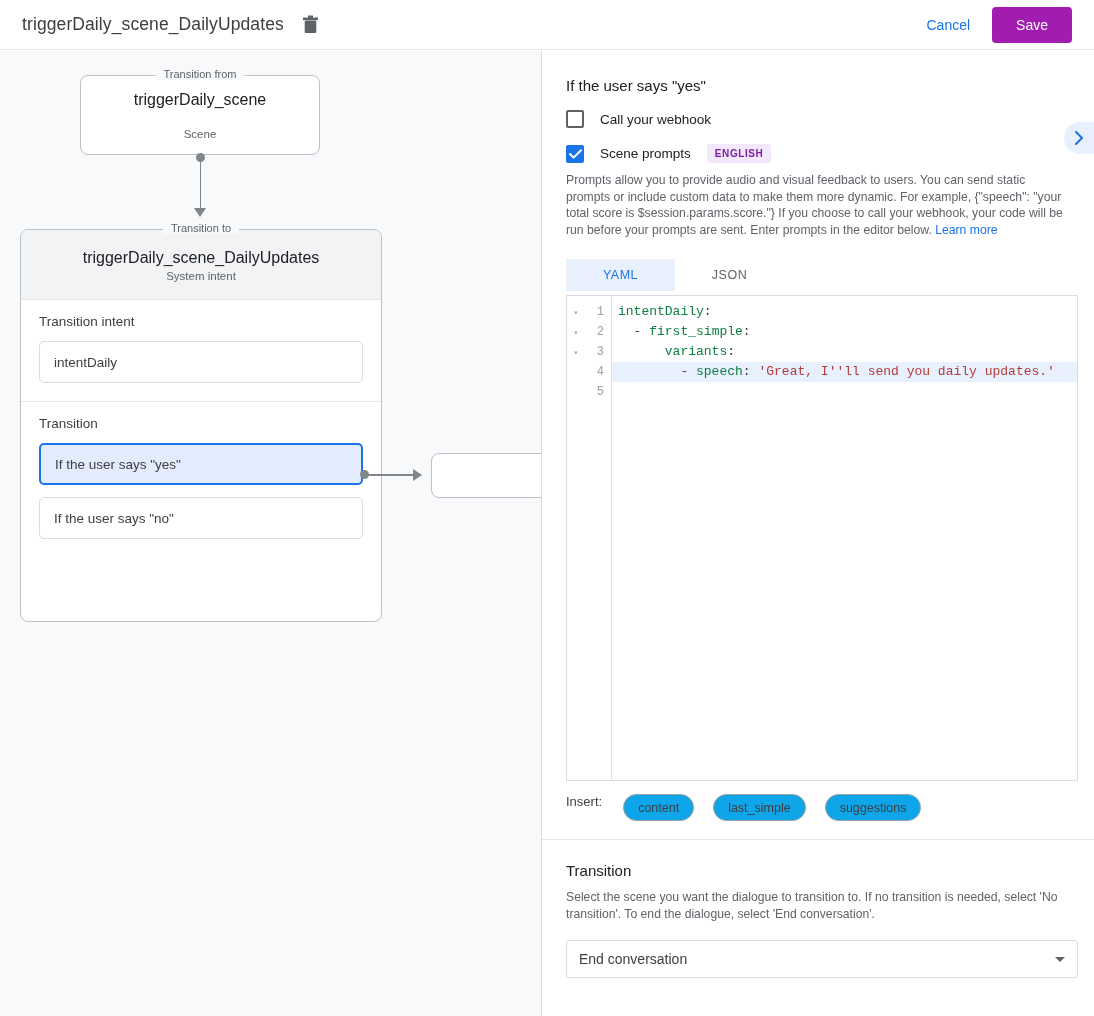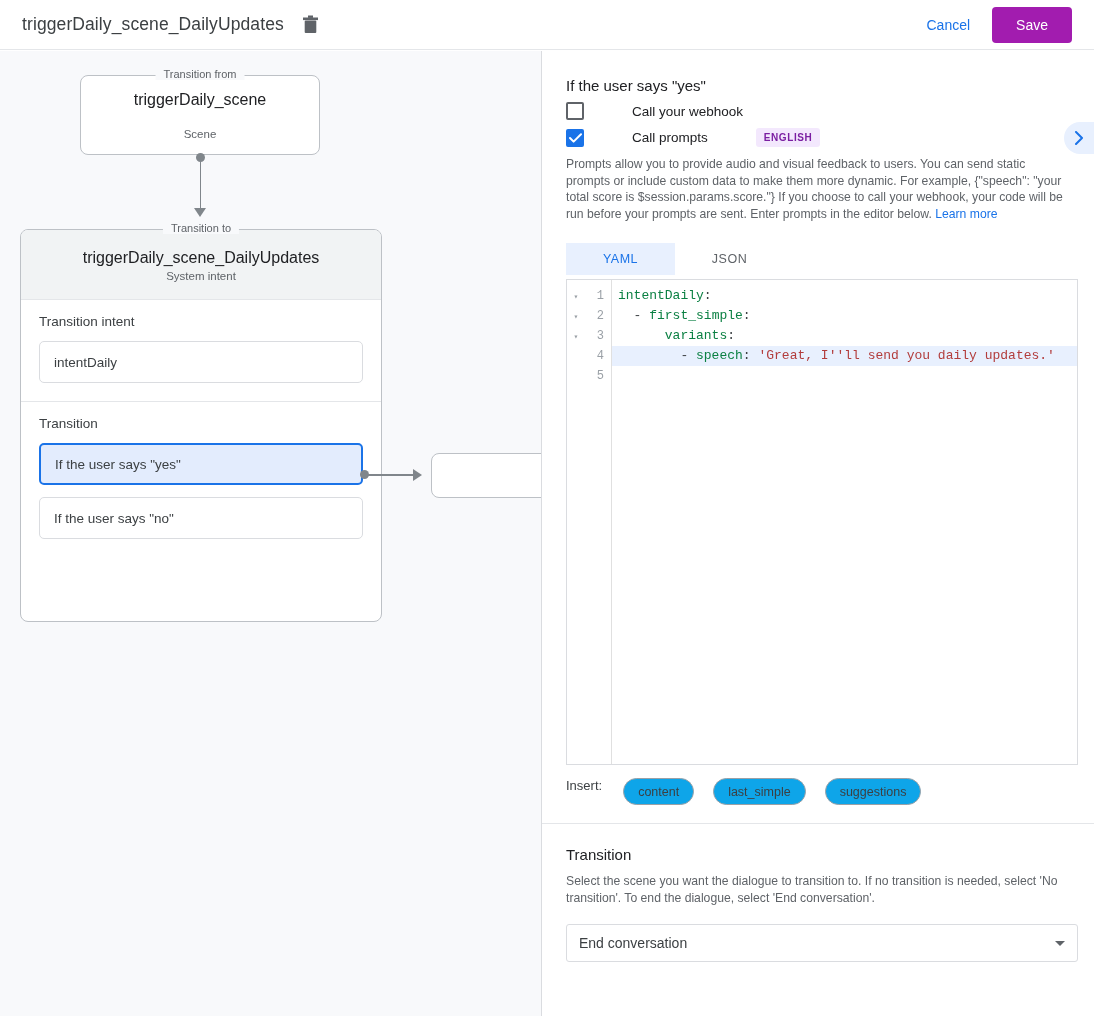--- a/index.html
+++ b/index.html
@@ -224,22 +224,21 @@
     background: #e8f0fe;
     border-radius: 16px 0 0 16px;
     display: flex; align-items: center; justify-content: center;
     cursor: pointer;
   }
 
   .rp-body { padding: 0 24px; }
 
   .check-row {
     display: flex; align-items: center;
-    margin-top: 8px;
-    gap: 32px;
+    margin-top: 16px;
   }
   .cbox {
     width: 18px; height: 18px;
     border: 2px solid #5f6368;
     border-radius: 2px;
     background: #fff;
     cursor: pointer;
     flex: none;
   }
   .cbox.checked {
@@ -468,21 +467,21 @@
       <div class="cbox"></div>
       <div class="check-label">Call your webhook</div>
     </div>
 
     <div class="check-row">
       <div class="cbox checked">
         <svg width="13" height="10" viewBox="0 0 13 10">
           <path d="M1 5 L4.6 8.6 L12 1.2" stroke="#ffffff" stroke-width="2" fill="none" stroke-linecap="round" stroke-linejoin="round"></path>
         </svg>
       </div>
-      <div class="check-label">Call prompts</div>
+      <div class="check-label">Scene prompts</div>
       <div class="lang-badge">ENGLISH</div>
     </div>
 
     <div class="desc"><span>Prompts allow you to provide audio and visual feedback to users. You can send static prompts or include custom data to make them more dynamic. For example, {"speech": "your total score is $session.params.score."} If you choose to call your webhook, your code will be run before your prompts are sent. Enter prompts in the editor below.</span> <a class="link">Learn more</a></div>
 
     <div class="tabs">
       <div class="tab active">YAML</div>
       <div class="tab">JSON</div>
     </div>
 

